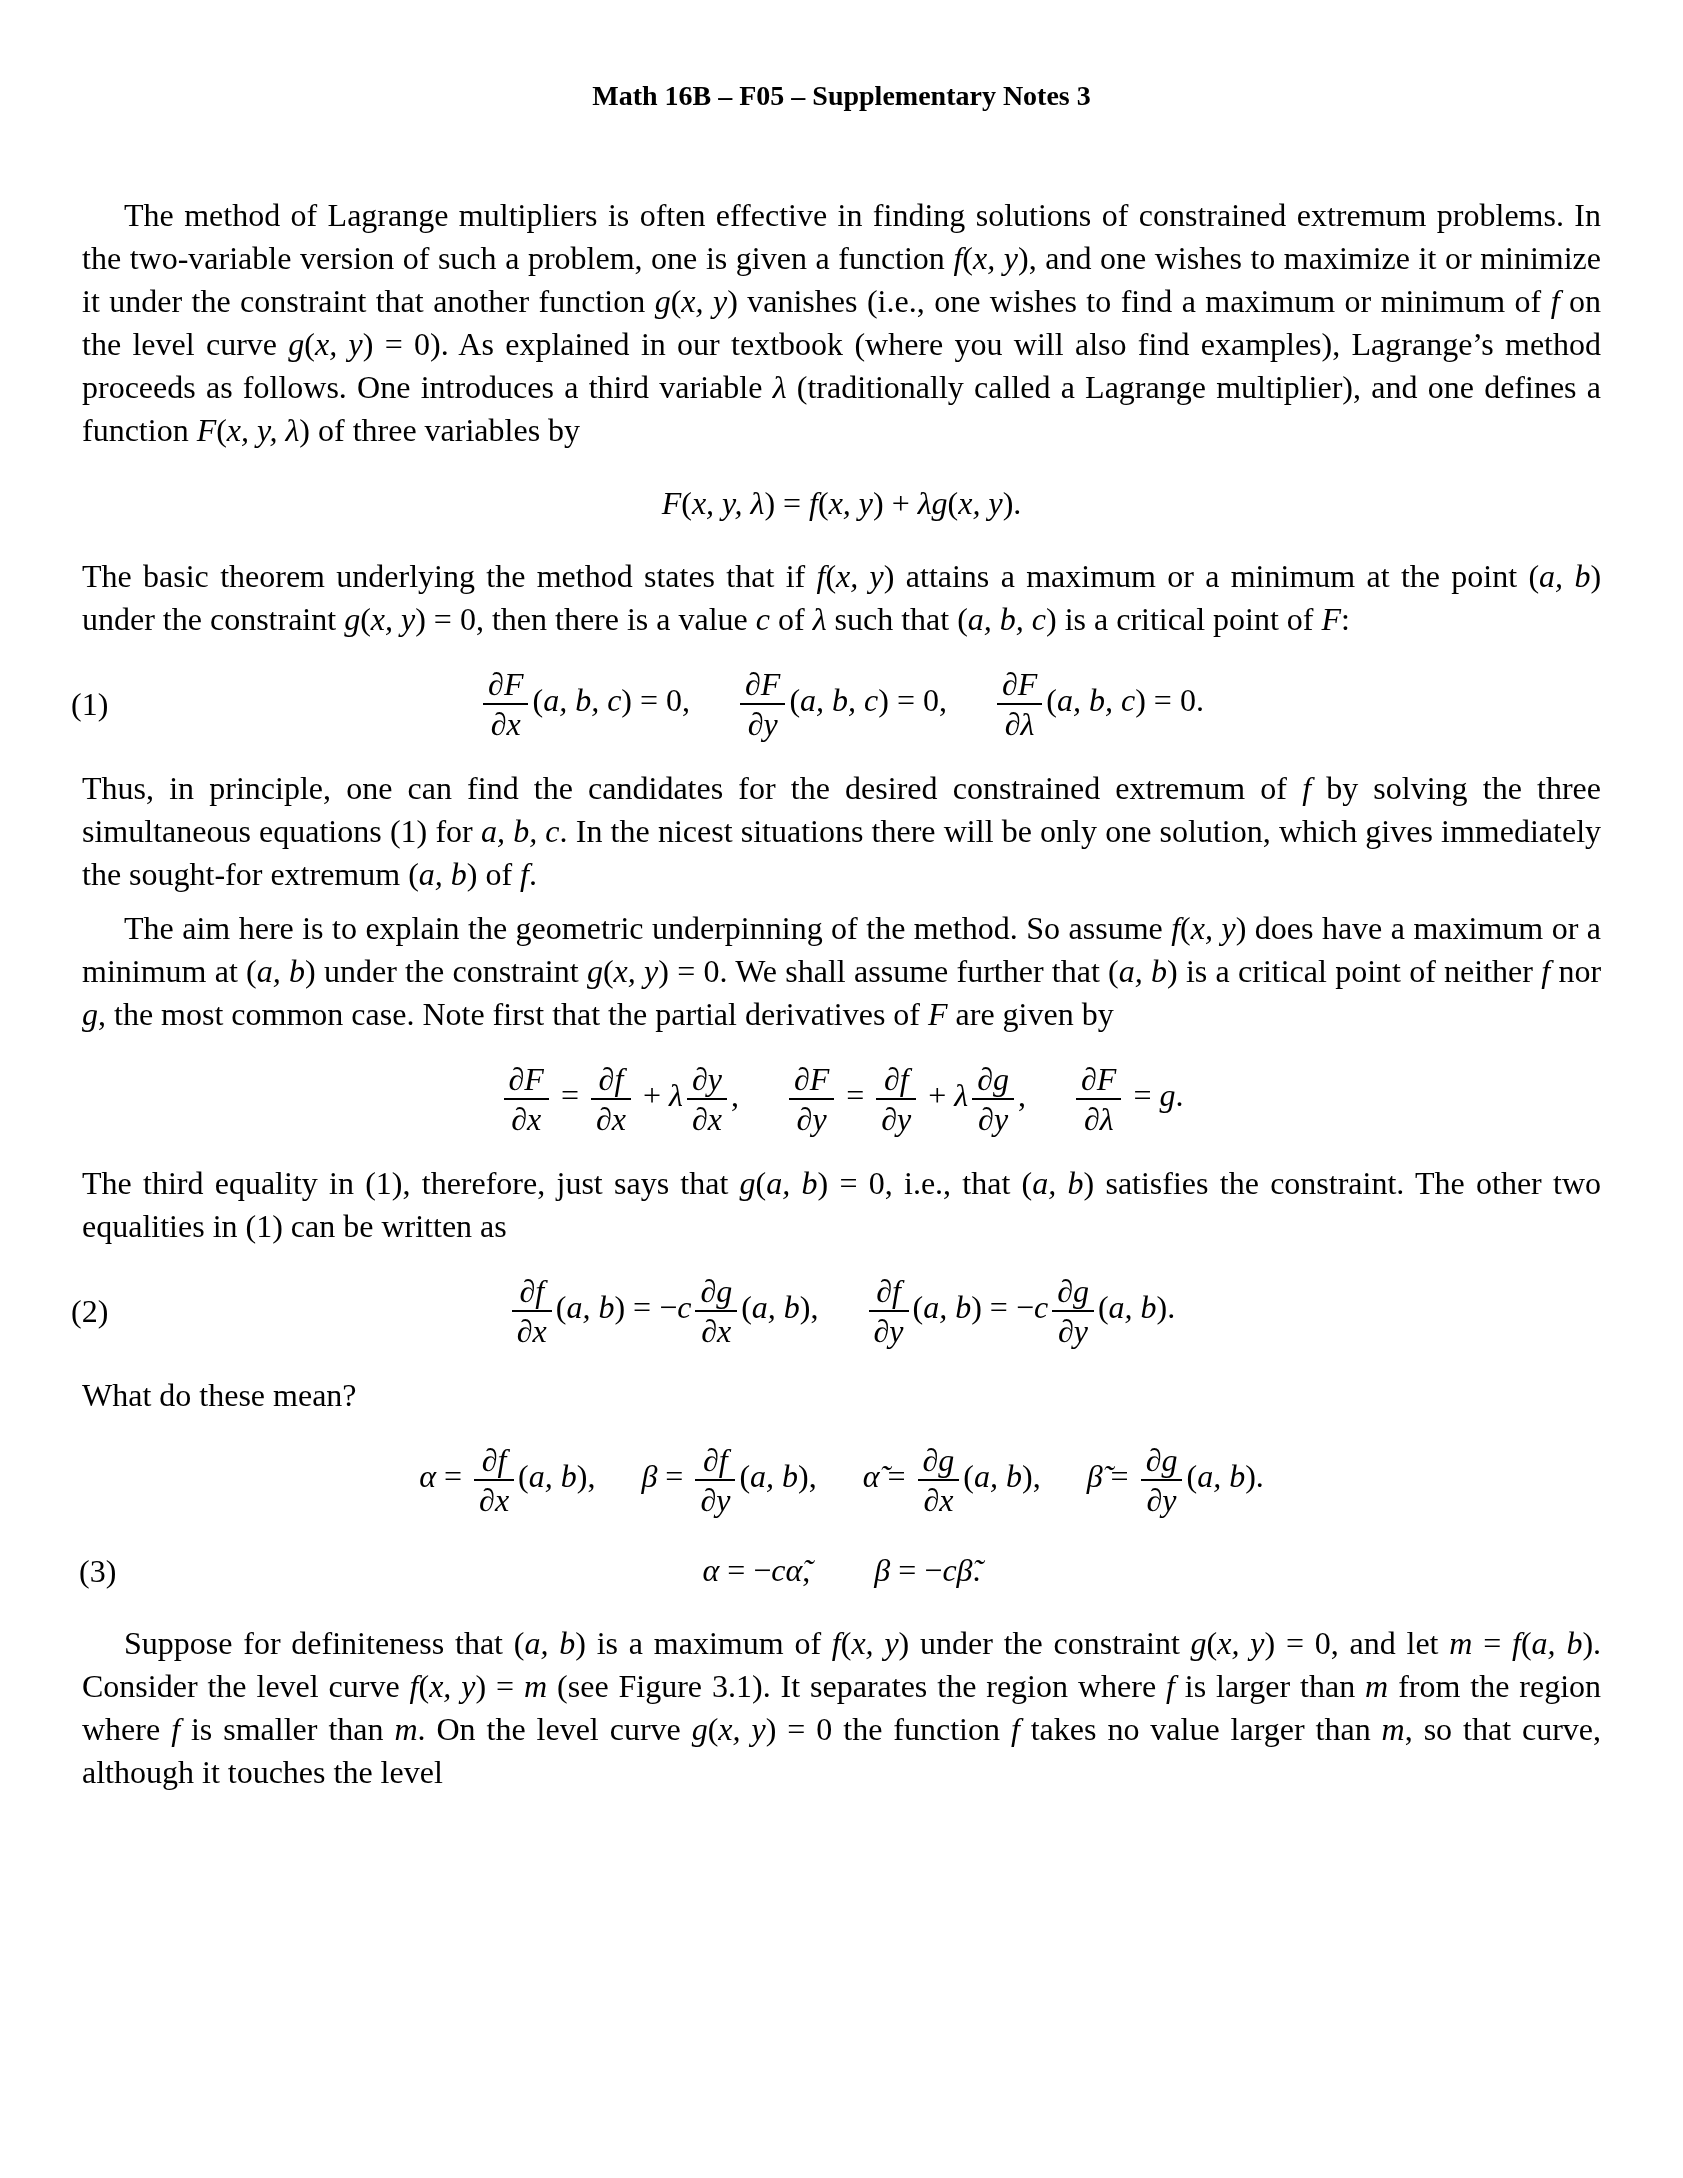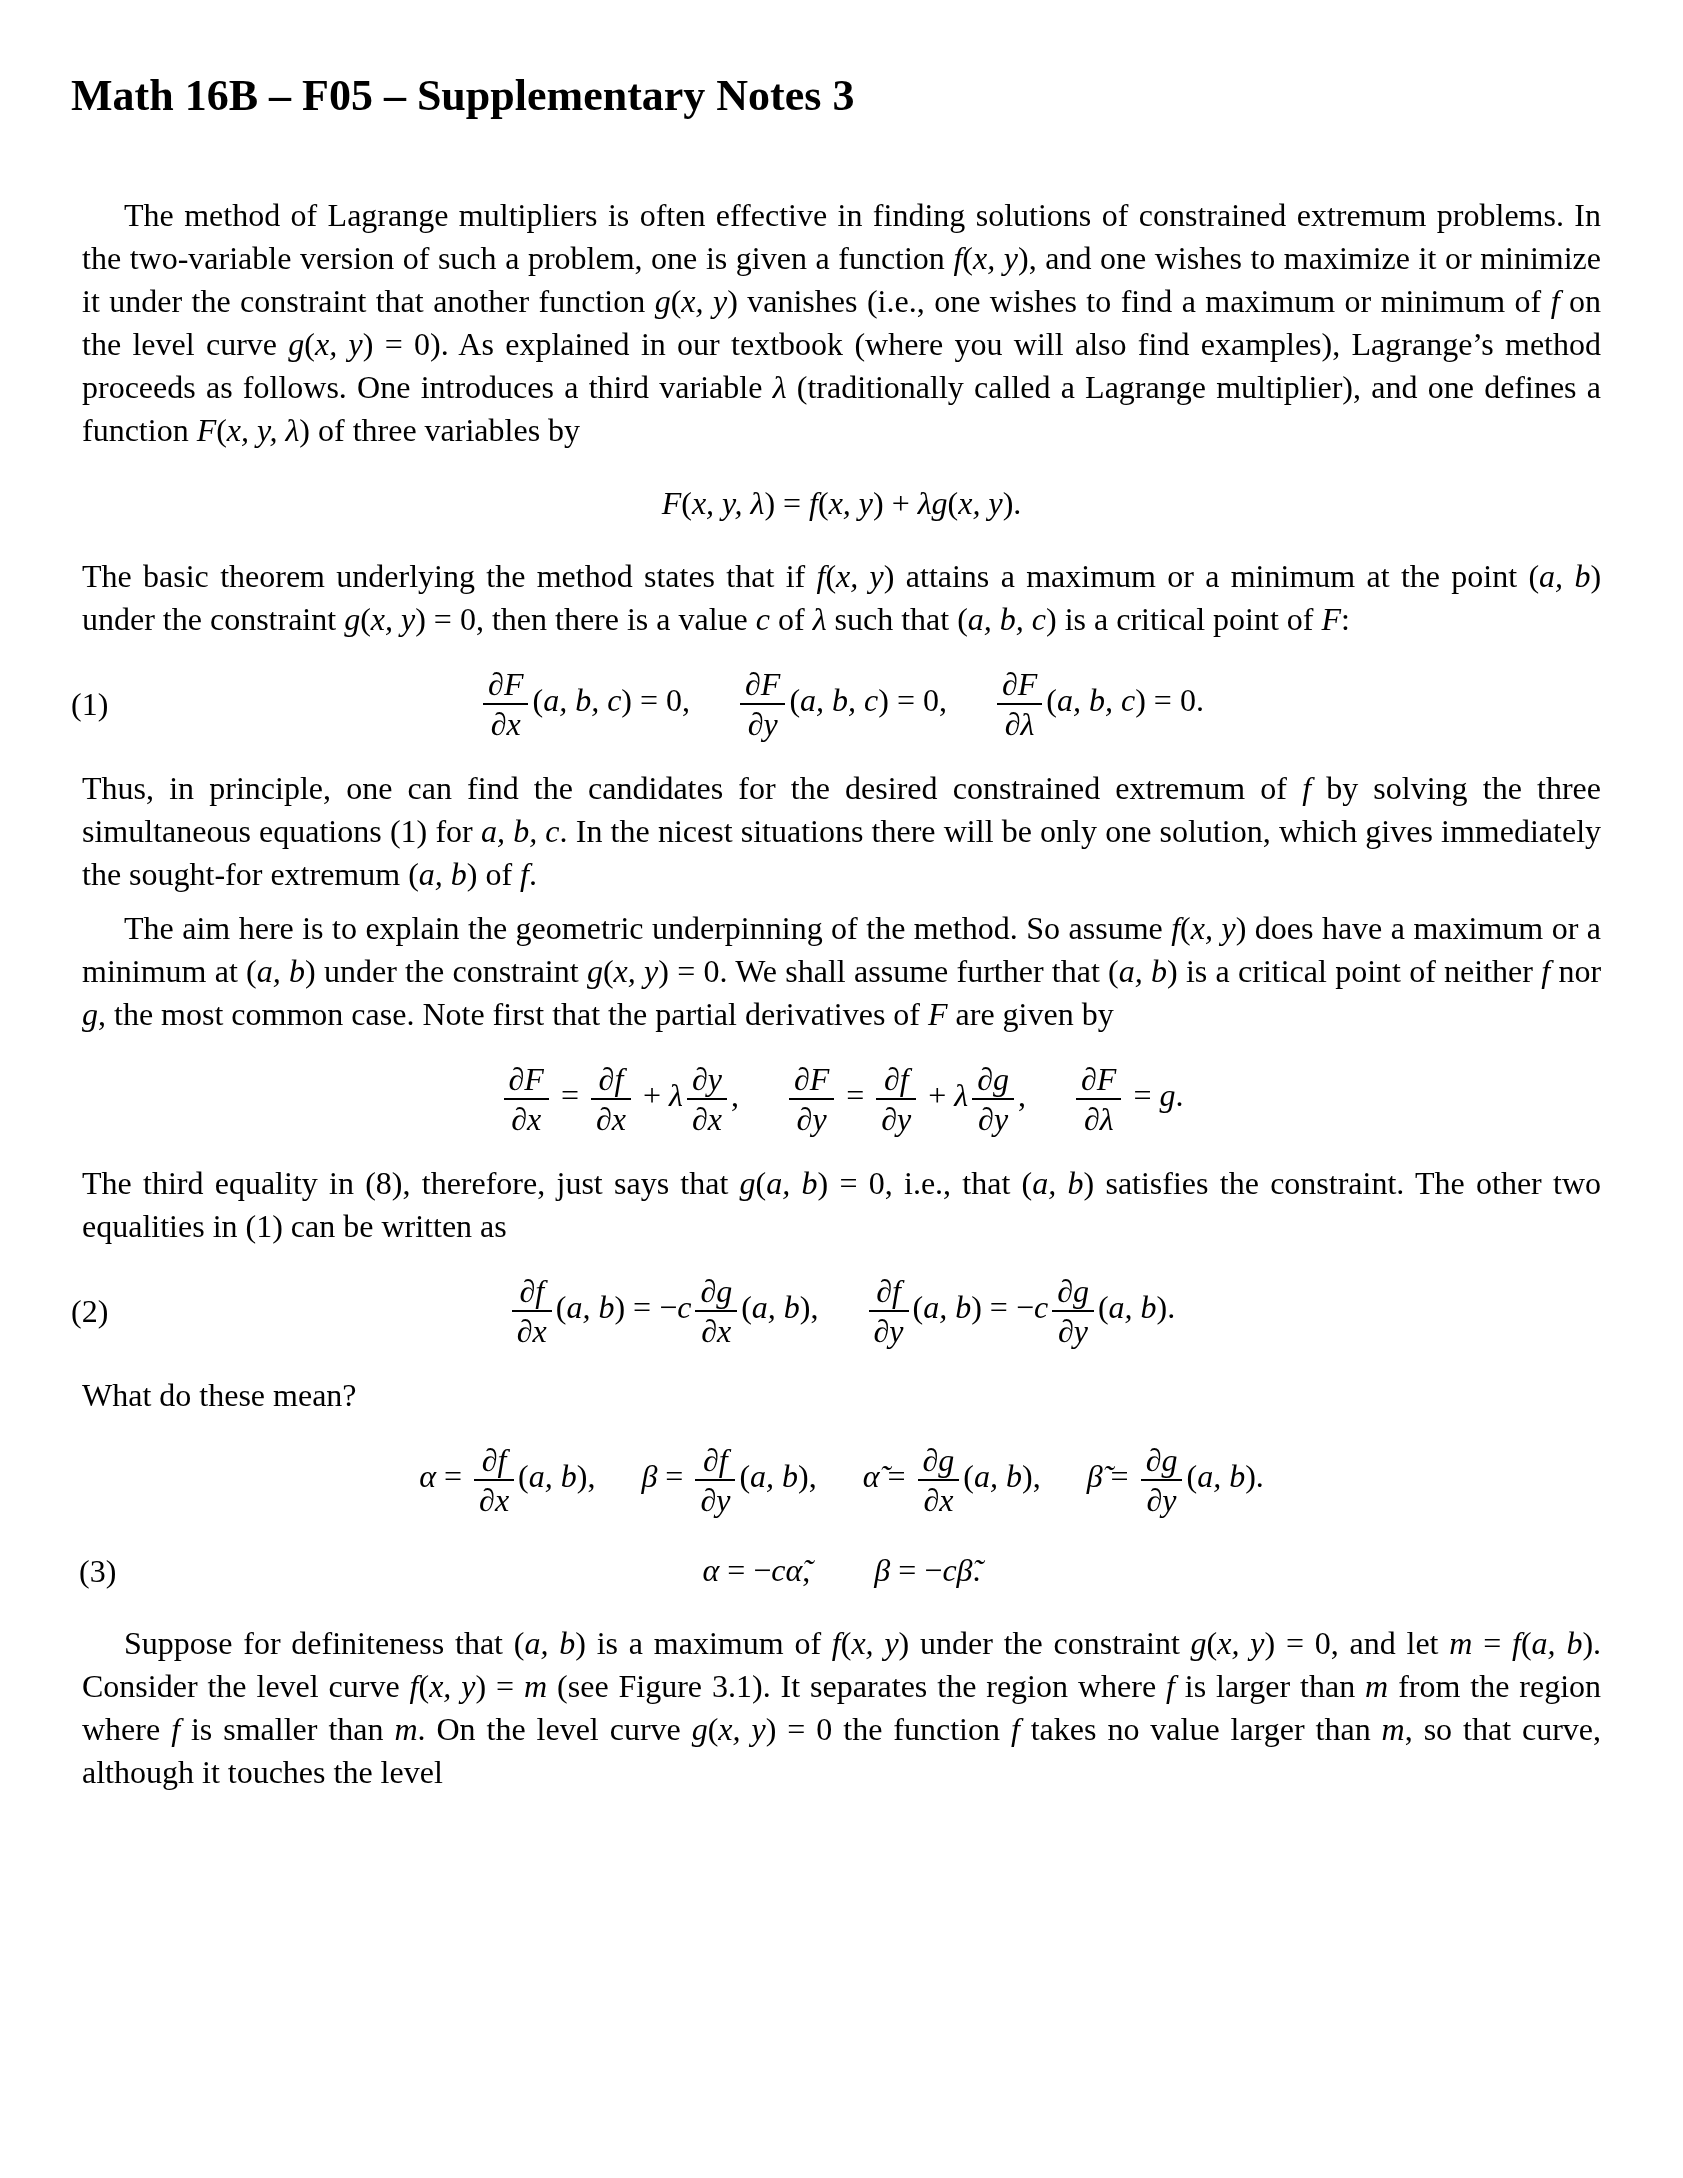--- a/index.html
+++ b/index.html
@@ -5,21 +5,21 @@
   * { box-sizing: border-box; }
   html, body { margin: 0; padding: 0; background: #ffffff; }
   body { width: 1683px; height: 2178px; }
   .page {
     width: 1683px; height: 2178px;
     padding: 61px 71px 0;
     overflow: hidden;
     color: #000000;
     font-family: "Liberation Serif", "DejaVu Serif", serif;
   }
-  .title { text-align: left; font-weight: 700; font-size: 44px; line-height: 46px; margin: 12px 0 75px; }
+  .title { text-align: center; font-weight: 700; font-size: 28px; line-height: 46px; margin: 12px 0 75px; }
   .para { font-size: 32px; line-height: 43px; text-align: justify; margin: 11px; }
   .ind { text-indent: 42px; }
   .eqrow { position: relative; font-size: 32px; line-height: 43px; text-align: center; margin: 30px 8px; }
   .eqrow.fr { margin: 24px 0; }
   .eqtag { position: absolute; left: 0; top: 50%; transform: translateY(-50%); }
   .grp { display: inline-block; white-space: nowrap; }
   .gap { display: inline-block; width: 46px; }
   .frac { display: inline-block; vertical-align: middle; text-align: center; font-style: italic; line-height: 38px; margin: 0 4px; }
   .num { display: block; padding: 0 5px; }
   .den { display: block; border-top: 2px solid #000; padding: 0 5px; }
@@ -47,21 +47,21 @@
     <span class="grp"><span class="frac"><span class="num">∂F</span><span class="den">∂x</span></span><span><span>(</span><span class="mi">a, b, c</span><span>) = 0,</span></span></span><span class="gap"></span><span class="grp"><span class="frac"><span class="num">∂F</span><span class="den">∂y</span></span><span><span>(</span><span class="mi">a, b, c</span><span>) = 0,</span></span></span><span class="gap"></span><span class="grp"><span class="frac"><span class="num">∂F</span><span class="den">∂λ</span></span><span><span>(</span><span class="mi">a, b, c</span><span>) = 0.</span></span></span>
   </div>
 
   <p class="para"><span>Thus, in principle, one can find the candidates for the desired constrained extremum of </span><span class="mi">f</span><span> by solving the three simultaneous equations (1) for </span><span class="mi">a, b, c</span><span>. In the nicest situations there will be only one solution, which gives immediately the sought-for extremum (</span><span class="mi">a, b</span><span>) of </span><span class="mi">f</span><span>.</span></p>
   <p class="para ind"><span>The aim here is to explain the geometric underpinning of the method. So assume </span><span class="mi">f</span><span>(</span><span class="mi">x, y</span><span>) does have a maximum or a minimum at (</span><span class="mi">a, b</span><span>) under the constraint </span><span class="mi">g</span><span>(</span><span class="mi">x, y</span><span>) = 0. We shall assume further that (</span><span class="mi">a, b</span><span>) is a critical point of neither </span><span class="mi">f</span><span> nor </span><span class="mi">g</span><span>, the most common case. Note first that the partial derivatives of </span><span class="mi">F</span><span> are given by</span></p>
 
   <div class="eqrow fr">
     <span class="grp"><span class="frac"><span class="num">∂F</span><span class="den">∂x</span></span><span><span> = </span></span><span class="frac"><span class="num">∂f</span><span class="den">∂x</span></span><span><span> + </span><span class="mi">λ</span></span><span class="frac"><span class="num">∂y</span><span class="den">∂x</span></span><span><span>,</span></span></span><span class="gap"></span><span class="grp"><span class="frac"><span class="num">∂F</span><span class="den">∂y</span></span><span><span> = </span></span><span class="frac"><span class="num">∂f</span><span class="den">∂y</span></span><span><span> + </span><span class="mi">λ</span></span><span class="frac"><span class="num">∂g</span><span class="den">∂y</span></span><span><span>,</span></span></span><span class="gap"></span><span class="grp"><span class="frac"><span class="num">∂F</span><span class="den">∂λ</span></span><span><span> = </span><span class="mi">g</span><span>.</span></span></span>
   </div>
 
-  <p class="para"><span>The third equality in (8), therefore, just says that </span><span class="mi">g</span><span>(</span><span class="mi">a, b</span><span>) = 0, i.e., that (</span><span class="mi">a, b</span><span>) satisfies the constraint. The other two equalities in (1) can be written as</span></p>
+  <p class="para"><span>The third equality in (1), therefore, just says that </span><span class="mi">g</span><span>(</span><span class="mi">a, b</span><span>) = 0, i.e., that (</span><span class="mi">a, b</span><span>) satisfies the constraint. The other two equalities in (1) can be written as</span></p>
 
   <div class="eqrow fr">
     <span class="eqtag">(2)</span>
     <span class="grp"><span class="frac"><span class="num">∂f</span><span class="den">∂x</span></span><span><span>(</span><span class="mi">a, b</span><span>) = −</span><span class="mi">c</span></span><span class="frac"><span class="num">∂g</span><span class="den">∂x</span></span><span><span>(</span><span class="mi">a, b</span><span>),</span></span></span><span class="gap"></span><span class="grp"><span class="frac"><span class="num">∂f</span><span class="den">∂y</span></span><span><span>(</span><span class="mi">a, b</span><span>) = −</span><span class="mi">c</span></span><span class="frac"><span class="num">∂g</span><span class="den">∂y</span></span><span><span>(</span><span class="mi">a, b</span><span>).</span></span></span>
   </div>
 
   <p class="para"><span>What do these mean?</span></p>
 
   <div class="eqrow fr">
     <span class="grp"><span><span class="mi">α</span><span> = </span></span><span class="frac"><span class="num">∂f</span><span class="den">∂x</span></span><span><span>(</span><span class="mi">a, b</span><span>),</span></span></span><span class="gap"></span><span class="grp"><span><span class="mi">β</span><span> = </span></span><span class="frac"><span class="num">∂f</span><span class="den">∂y</span></span><span><span>(</span><span class="mi">a, b</span><span>),</span></span></span><span class="gap"></span><span class="grp"><span><span class="mi">α̃</span><span> = </span></span><span class="frac"><span class="num">∂g</span><span class="den">∂x</span></span><span><span>(</span><span class="mi">a, b</span><span>),</span></span></span><span class="gap"></span><span class="grp"><span><span class="mi">β̃</span><span> = </span></span><span class="frac"><span class="num">∂g</span><span class="den">∂y</span></span><span><span>(</span><span class="mi">a, b</span><span>).</span></span></span>

